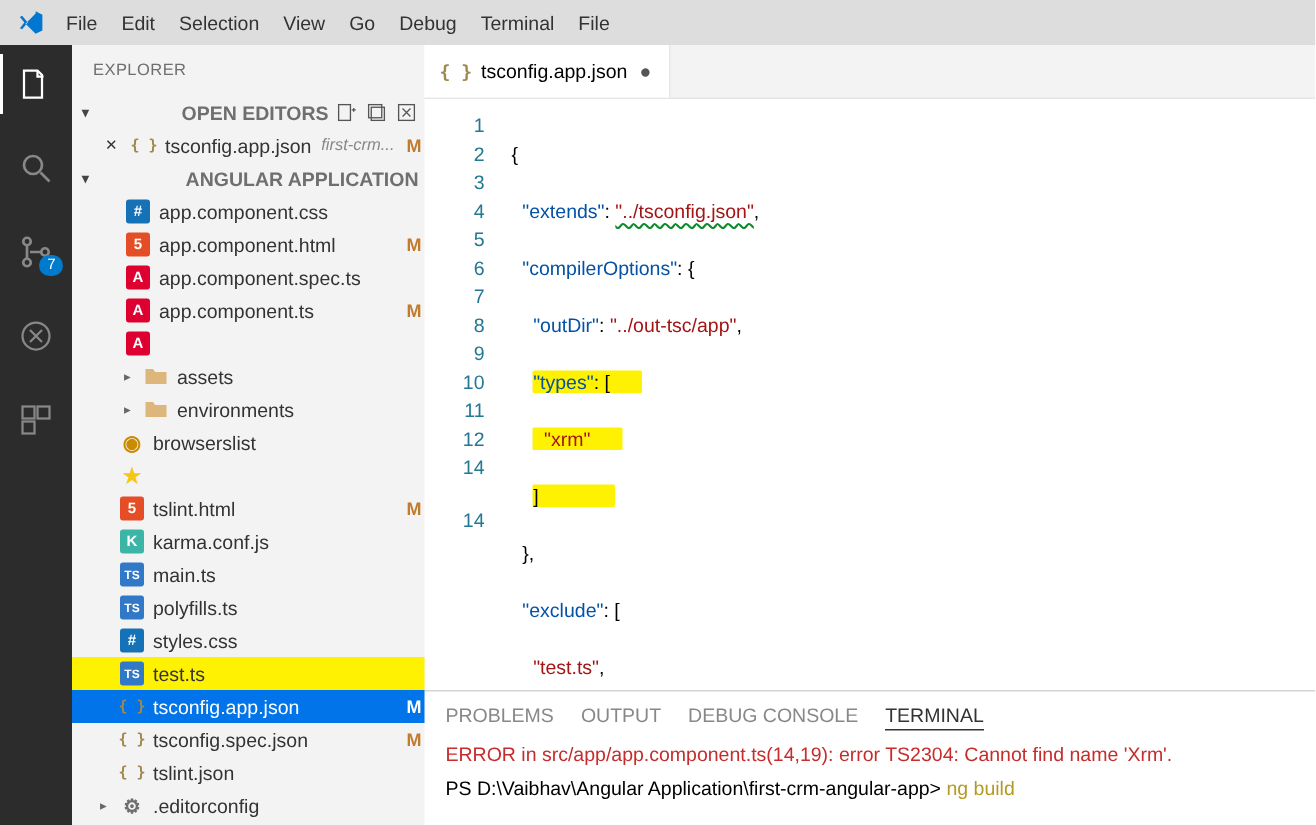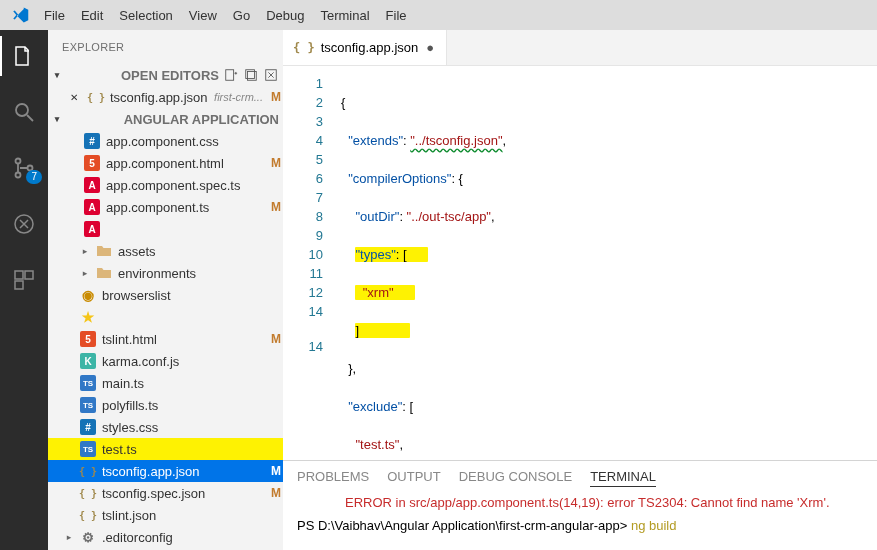--- a/index.html
+++ b/index.html
@@ -45,21 +45,21 @@
 .tok-pun { color:#000; }
 .tok-key { color:#0451a5; }
 .tok-str { color:#a31515; }
 .tok-link { color:#a31515; text-decoration:underline wavy #0b8a2c; text-underline-offset:3px; }
 .highlight-y { background:#fef202; border-radius:1px; }
 .panel { height:90px; border-top:1px solid #d4d4d4; display:flex; flex-direction:column; font-family:Consolas,monospace; font-size:12px; }
 .panel-tabs { display:flex; gap:18px; padding:6px 14px; font-family:"Segoe UI",Arial,sans-serif; font-size:11px; color:#888; }
 .panel-tab { cursor:pointer; padding:2px 0; }
 .panel-tab.active { color:#333; border-bottom:1px solid #333; }
 .panel-body { flex:1; padding:2px 14px; overflow:auto; }
-.panel-body .err { color:#c72c2c; white-space:pre;margin-left:48px; }
+.panel-body .err { color:#c72c2c; white-space:pre; }
 .panel-body .prompt { color:#000; white-space:pre; }
 .panel-body .cmd { color:#b39b22; }
 svg { display:block; }
 </style>
 </head>
 <body>
 
 <div class="titlebar">
   <div class="menu-icon">
     <svg width="18" height="18" viewBox="0 0 24 24">

